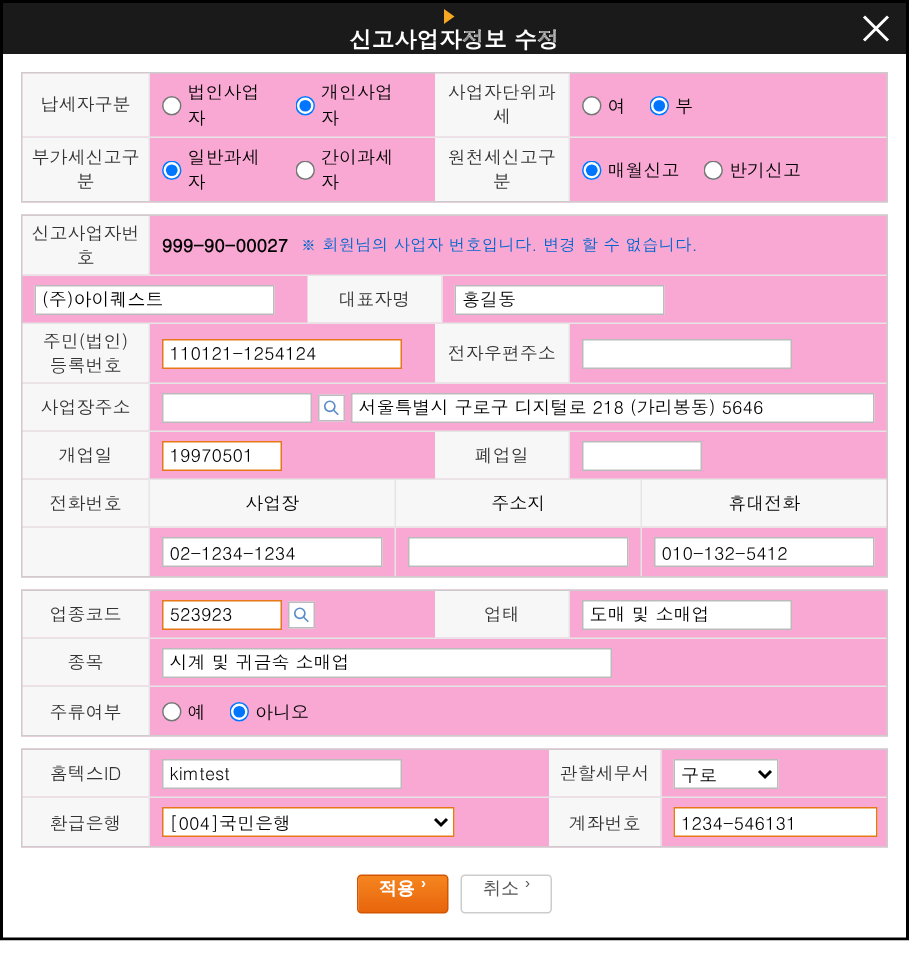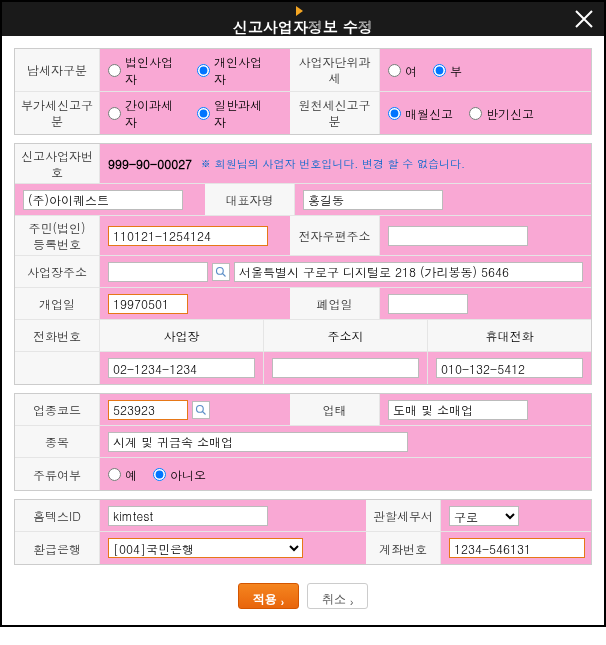--- a/index.html
+++ b/index.html
@@ -35,21 +35,21 @@
 .radio-group input { margin-right: 4px; }
 .note { color: #0066cc; margin-left: 8px; font-size: 11px; }
 .search-icon { display: inline-flex; width: 18px; height: 18px; border: 1px solid #bbb; background: #fff; align-items: center; justify-content: center; margin: 0 4px; cursor: pointer; }
 .search-icon svg { width: 12px; height: 12px; }
 .phone-header-row .label-cell { background: #f7f7f7; }
 .phone-header { background: #f7f7f7; border-right: 1px solid #e5e5e5; text-align: center; display: flex; align-items: center; justify-content: center; flex: 1; }
 .phone-header:last-child { border-right: none; }
 .phone-val { border-right: 1px solid #e5e5e5; display: flex; align-items: center; padding: 4px 8px; flex: 1; }
 .phone-val:last-child { border-right: none; }
 .button-row { display: flex; justify-content: center; gap: 8px; padding: 10px 0 4px; }
-.btn { height: 26px; padding: 0 14px; border-radius: 3px; font-size: 12px; cursor: pointer; display: inline-flex; align-items: flex-end; gap: 4px; }
+.btn { height: 26px; padding: 0 14px; border-radius: 3px; font-size: 12px; cursor: pointer; display: inline-flex; align-items: flex-start; gap: 4px; }
 .btn-primary { background: linear-gradient(#f5851f, #e8650c); border: 1px solid #d45500; color: #fff; font-weight: bold; }
 .btn-secondary { background: #fff; border: 1px solid #ccc; color: #555; }
 .chev { font-size: 10px; }
 </style>
 </head>
 <body>
 
 <div class="window">
   <div class="titlebar">
     <div class="title-icon"></div>
@@ -90,26 +90,26 @@
                 <span>부</span>
               </label>
           </div>
         </div>
       </div>
       <div class="row">
         <div class="label-cell w85">부가세신고구분</div>
         <div class="value-cell w190">
           <div class="radio-group">
             <label>
+                <input type="radio" name="r3" checked="" style="">
+                <span>일반과세자</span>
+              </label>
+            <label>
                 <input type="radio" name="r3" style="">
                 <span>간이과세자</span>
-              </label>
-            <label>
-                <input type="radio" name="r3" checked="" style="">
-                <span>일반과세자</span>
               </label>
           </div>
         </div>
         <div class="label-cell w90">원천세신고구분</div>
         <div class="value-cell">
           <div class="radio-group">
             <label>
                 <input type="radio" name="r4" checked="" style="">
                 <span>매월신고</span>
               </label>

